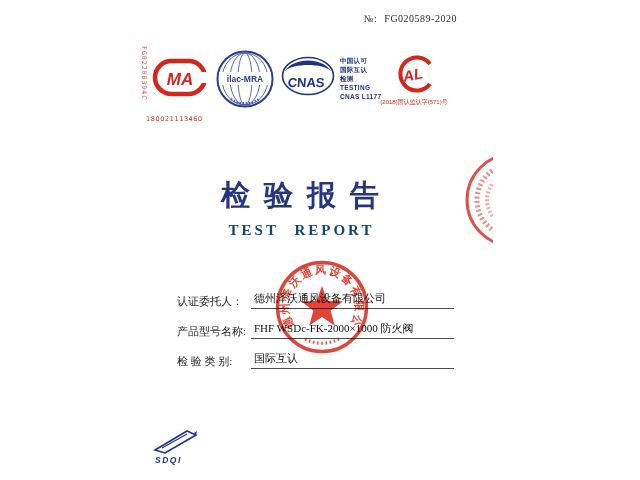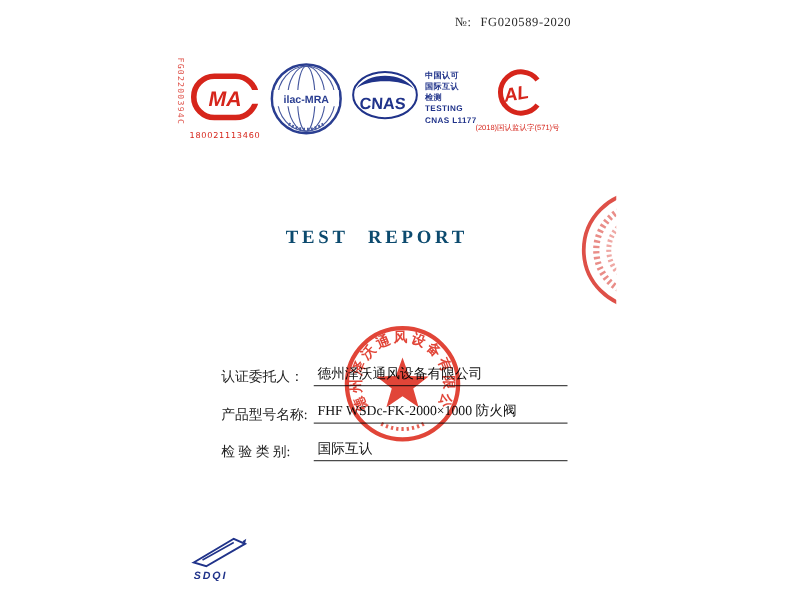--- a/index.html
+++ b/index.html
@@ -11,21 +11,21 @@
   .doc-no{position:absolute;left:364px;top:13px;font-size:10px;color:#2b2b2b;letter-spacing:.5px;font-family:Liberation Serif, serif;}
   .doc-no .lbl{margin-right:7px;}
   
   .side-code{
     position:absolute;left:148px;top:46px;width:80px;
     font-family:"DejaVu Sans Mono",monospace;font-size:6.5px;color:#d6251b;
     letter-spacing:1px;transform:rotate(90deg);transform-origin:0 0;opacity:.8;white-space:nowrap;
   }
   
   .mark{position:absolute;}
-  .cma-no{position:absolute;left:146px;top:104px;width:68px;text-align:center;
+  .cma-no{position:absolute;left:146px;top:115px;width:68px;
     font-family:"DejaVu Sans",sans-serif;font-size:6.5px;color:#d6251b;letter-spacing:.6px;}
   .cnas-lines{position:absolute;left:340px;top:56px;width:46px;
     font-family:"Liberation Sans",sans-serif;font-size:6.5px;line-height:9px;
     color:#20338a;font-weight:bold;letter-spacing:.3px;}
   .cal-caption{position:absolute;left:376px;top:98px;width:76px;text-align:center;
     font-size:6px;color:#d6251b;font-family:"Liberation Sans",sans-serif;}
   
   .title-block{position:absolute;left:175px;top:176px;width:250px;text-align:center;}
   .title-zh{
     font-family:"Liberation Sans","DejaVu Sans",sans-serif;font-weight:bold;
@@ -97,20 +97,21 @@
     <div>CNAS L1177</div>
   </div>
 
   <svg class="mark" style="left:389px;top:53px;" width="50" height="42" viewBox="0 0 50 42">
     <path d="M41,31 A16.5,16.5 0 1 1 41,11" fill="none" stroke="#d6251b" stroke-width="4"></path>
     <text x="24" y="27" text-anchor="middle" font-family="Liberation Sans, sans-serif" font-style="italic" font-weight="bold" font-size="15" fill="#d6251b" transform="rotate(-10 24 22)">AL</text>
   </svg>
   <div class="cal-caption">(2018)国认监认字(571)号</div>
 
   <div class="title-block">
+    <div class="title-zh">检验报告</div>
     <div class="title-en">TEST REPORT</div>
   </div>
 
   <svg class="edge-stamp" width="40" height="104" viewBox="0 0 40 104">
     <circle cx="60" cy="52" r="46" fill="none" stroke="#d6251b" stroke-width="3"></circle>
     <circle cx="60" cy="52" r="36" fill="none" stroke="#d6251b" stroke-width="5" stroke-dasharray="2,2.4" opacity=".65"></circle>
     <circle cx="60" cy="52" r="26" fill="none" stroke="#d6251b" stroke-width="4" stroke-dasharray="1.8,2.2" opacity=".5"></circle>
   </svg>
 
   <div class="field-row row-0">

